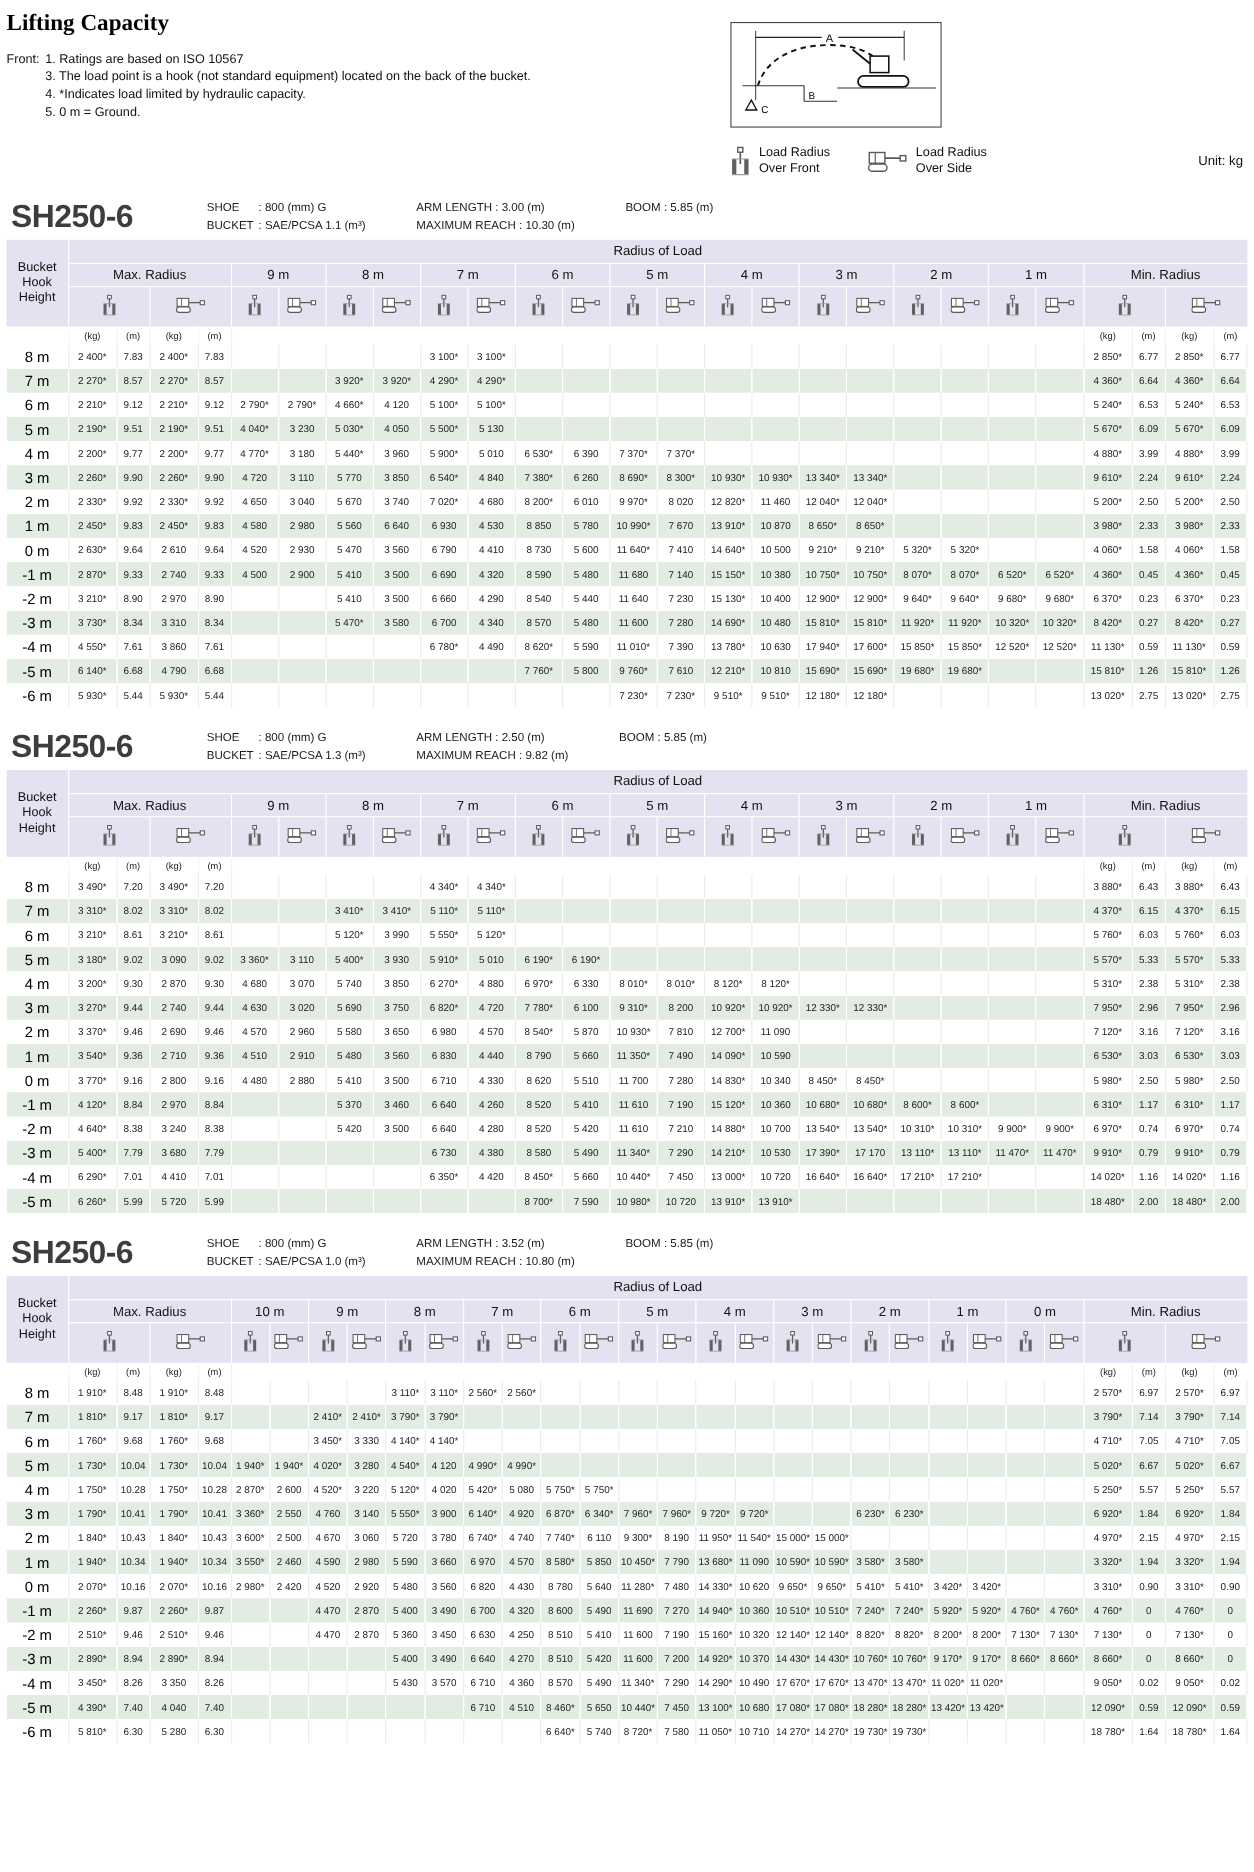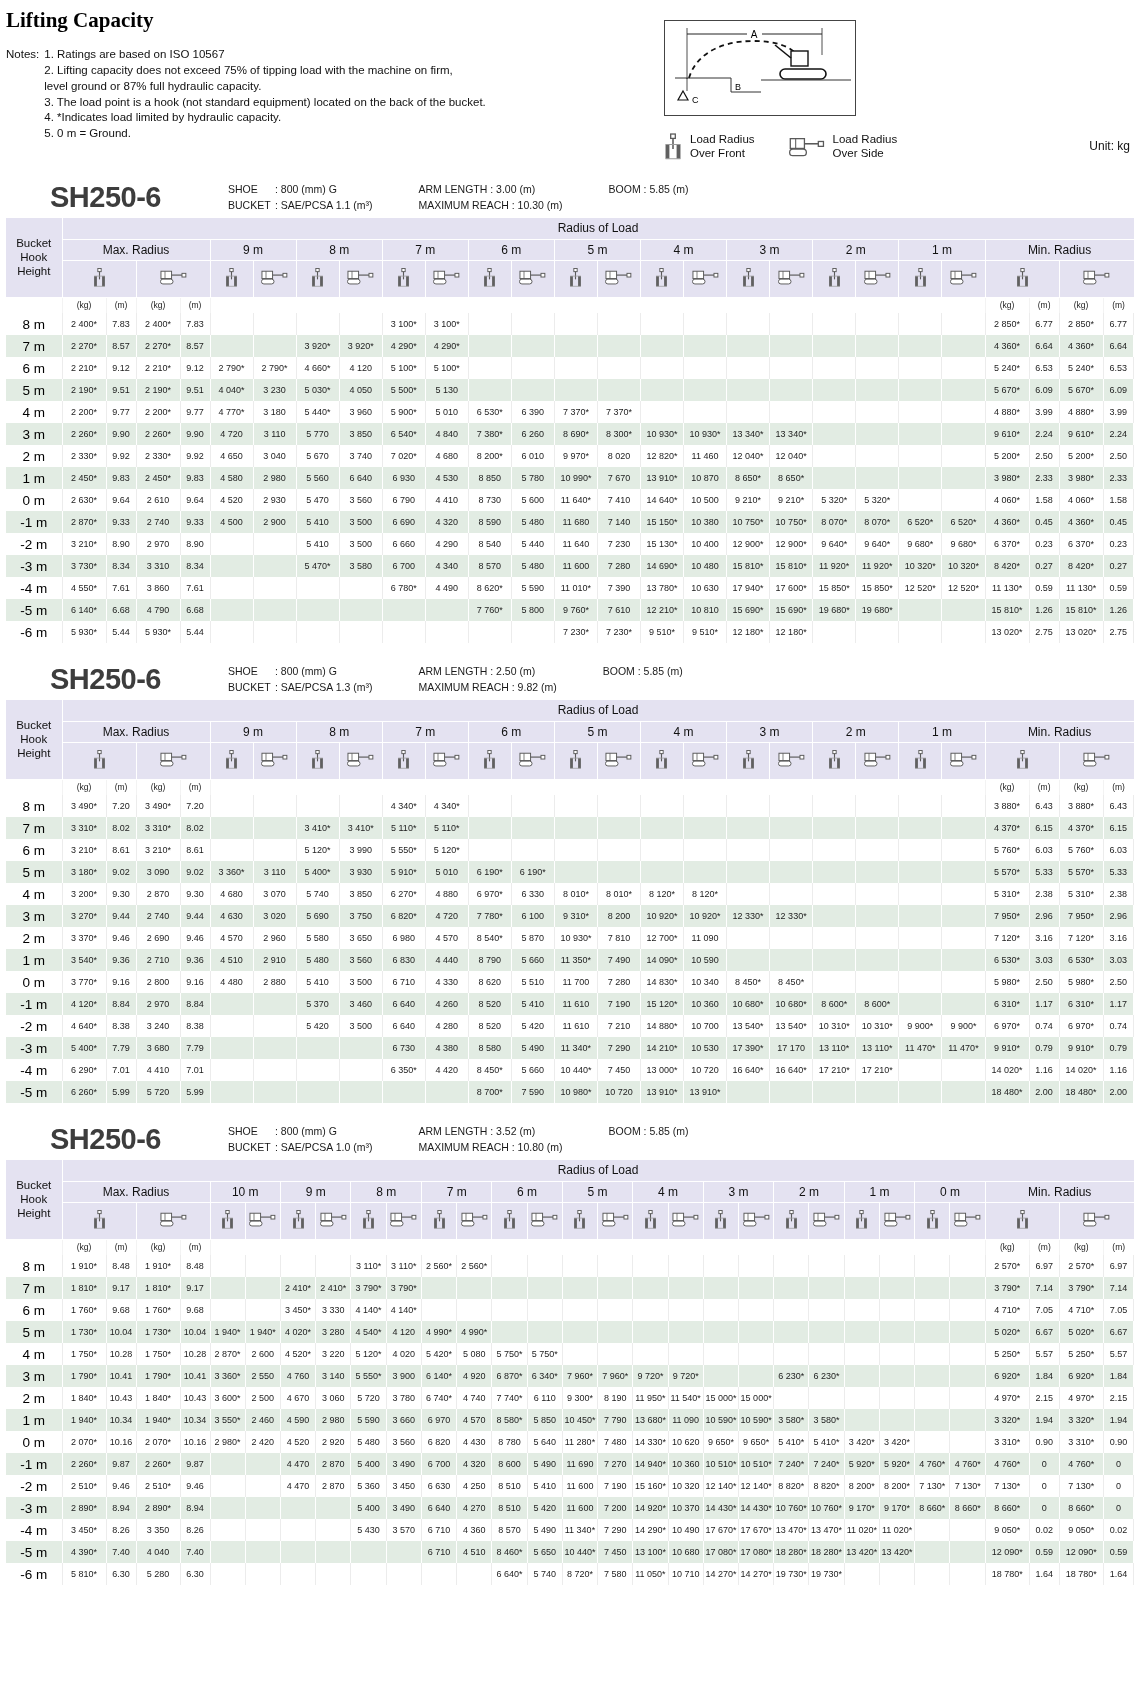--- a/index.html
+++ b/index.html
@@ -18,21 +18,21 @@
   .top-right { width:470px; padding-top:14px; }
   .diag-row { display:flex; gap:14px; }
   .diagram-box { width:192px; height:96px; border:1px solid #444; background:#fff; flex:none; }
   .diagram-legend { font-size:11.5px; line-height:1.45; padding-top:2px; }
   .icon-legend { display:flex; align-items:center; gap:8px; margin-top:16px; font-size:11.5px; line-height:1.15; }
   .icon-legend .lbl { white-space:pre-line; margin-right:26px; }
   .icon-legend .legend-ic { display:inline-flex; align-items:flex-end; }
   .icon-legend .unit { margin-left:auto; font-size:12px; padding-right:4px; }
 
   section.cap { margin-top:16px; }
-  section.cap .cap-head { display:flex; align-items:flex-start; padding:2px 0 4px 4px;margin-left:40px; }
+  section.cap .cap-head { display:flex; align-items:flex-start; padding:2px 0 4px 4px; }
   .model { font-size:29px; font-weight:bold; color:#3d3d3d; letter-spacing:-0.5px; width:178px; padding-top:2px; }
   .spec-col { font-size:10.5px; line-height:1.5; color:#1a1a1a; margin-right:46px; padding-top:3px; }
   .spec-col .sk { display:inline-block; min-width:47px; }
   table { width:100%; border-collapse:collapse; table-layout:fixed; }
   thead th { background:var(--hdr,#e4e2f1); font-weight:normal; font-size:12px; color:#111;
              border-right:1px solid #fff; border-bottom:1px solid #fff; }
   thead tr.band th.rol { height:21px; font-size:12px; }
   thead th.hook { font-size:11.5px; line-height:1.25; padding:0 3px; }
   thead tr.cols th { height:21px; }
   thead tr.icons th { height:37px; vertical-align:middle; }
@@ -49,25 +49,23 @@
 </style>
 </head>
 <body>
 
 <div class="page">
 
   <div class="topbar">
     <div class="top-left">
       <h1 class="title">Lifting Capacity</h1>
       <div class="notes">
-        <span class="notes-label">Notes:</span>
+        <span class="notes-label">Front:</span>
         <div class="note-lines">
           <div class="note">1. Ratings are based on ISO 10567</div>
-          <div class="note">2. Lifting capacity does not exceed 75% of tipping load with the machine on firm,
-    level ground or 87% full hydraulic capacity.</div>
           <div class="note">3. The load point is a hook (not standard equipment) located on the back of the bucket.</div>
           <div class="note">4. *Indicates load limited by hydraulic capacity.</div>
           <div class="note">5. 0 m = Ground.</div>
         </div>
       </div>
     </div>
 
     <div class="top-right">
       <div class="diag-row">
         <div class="diagram-box">

